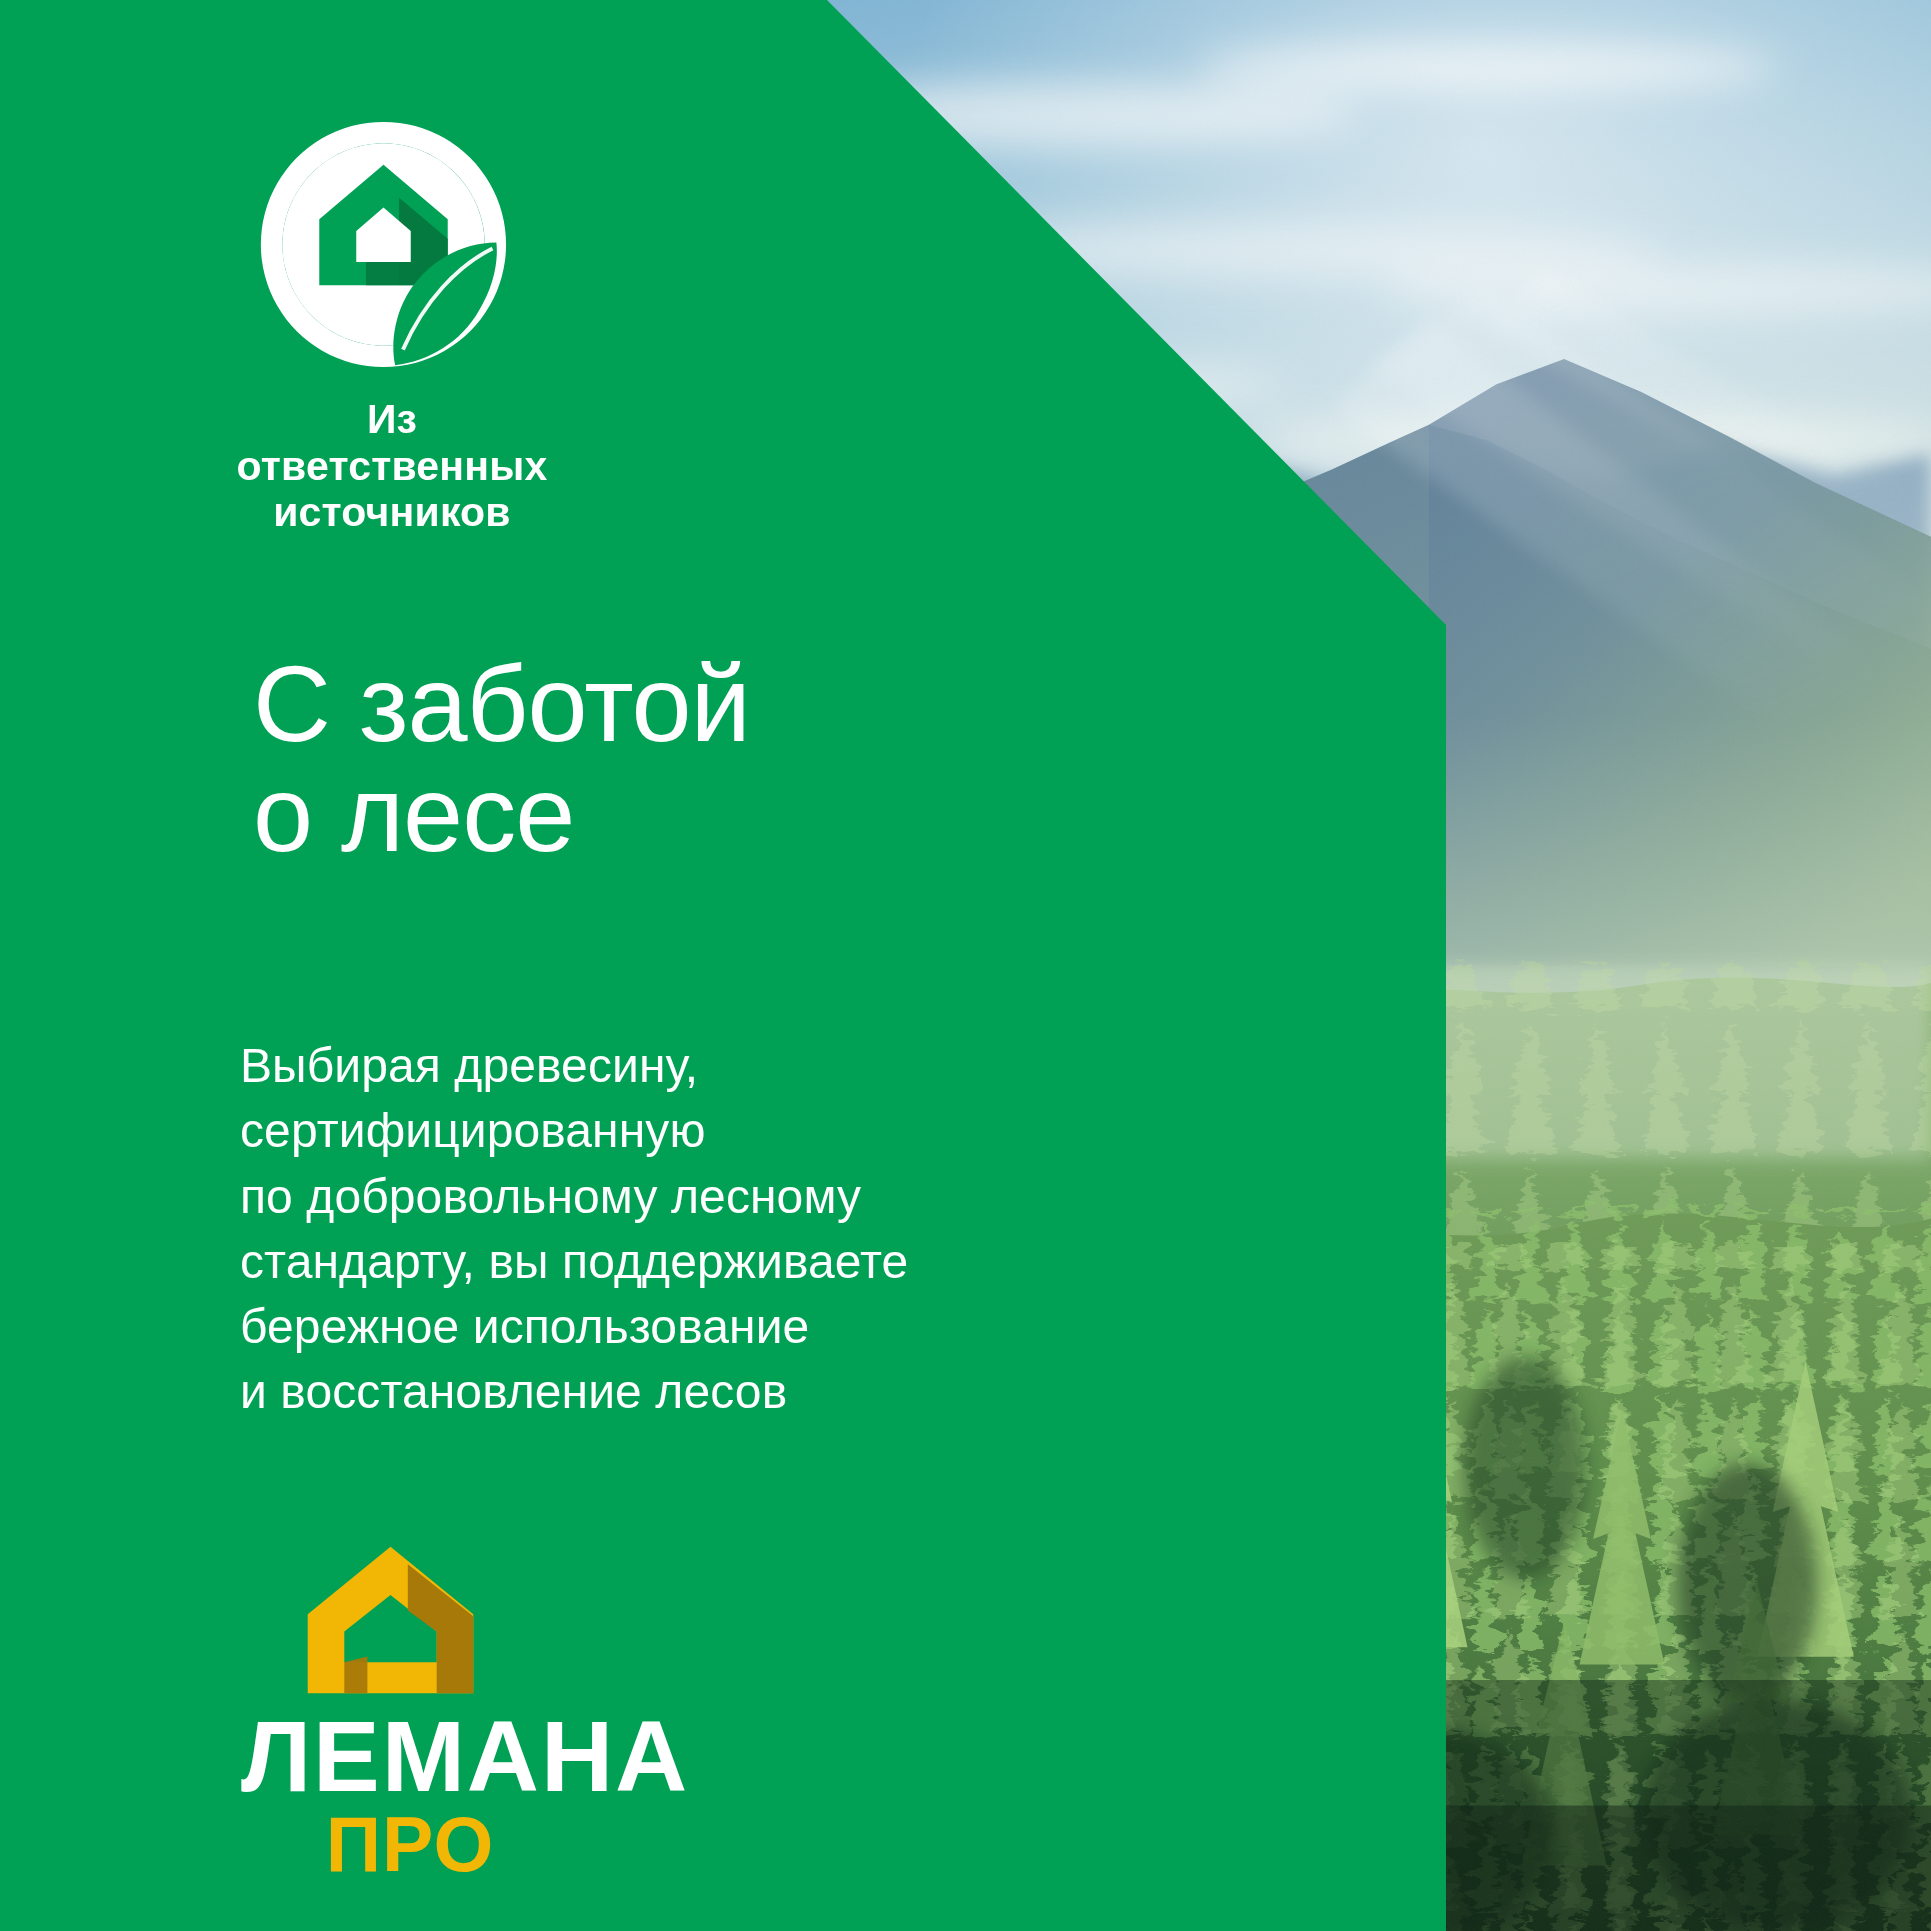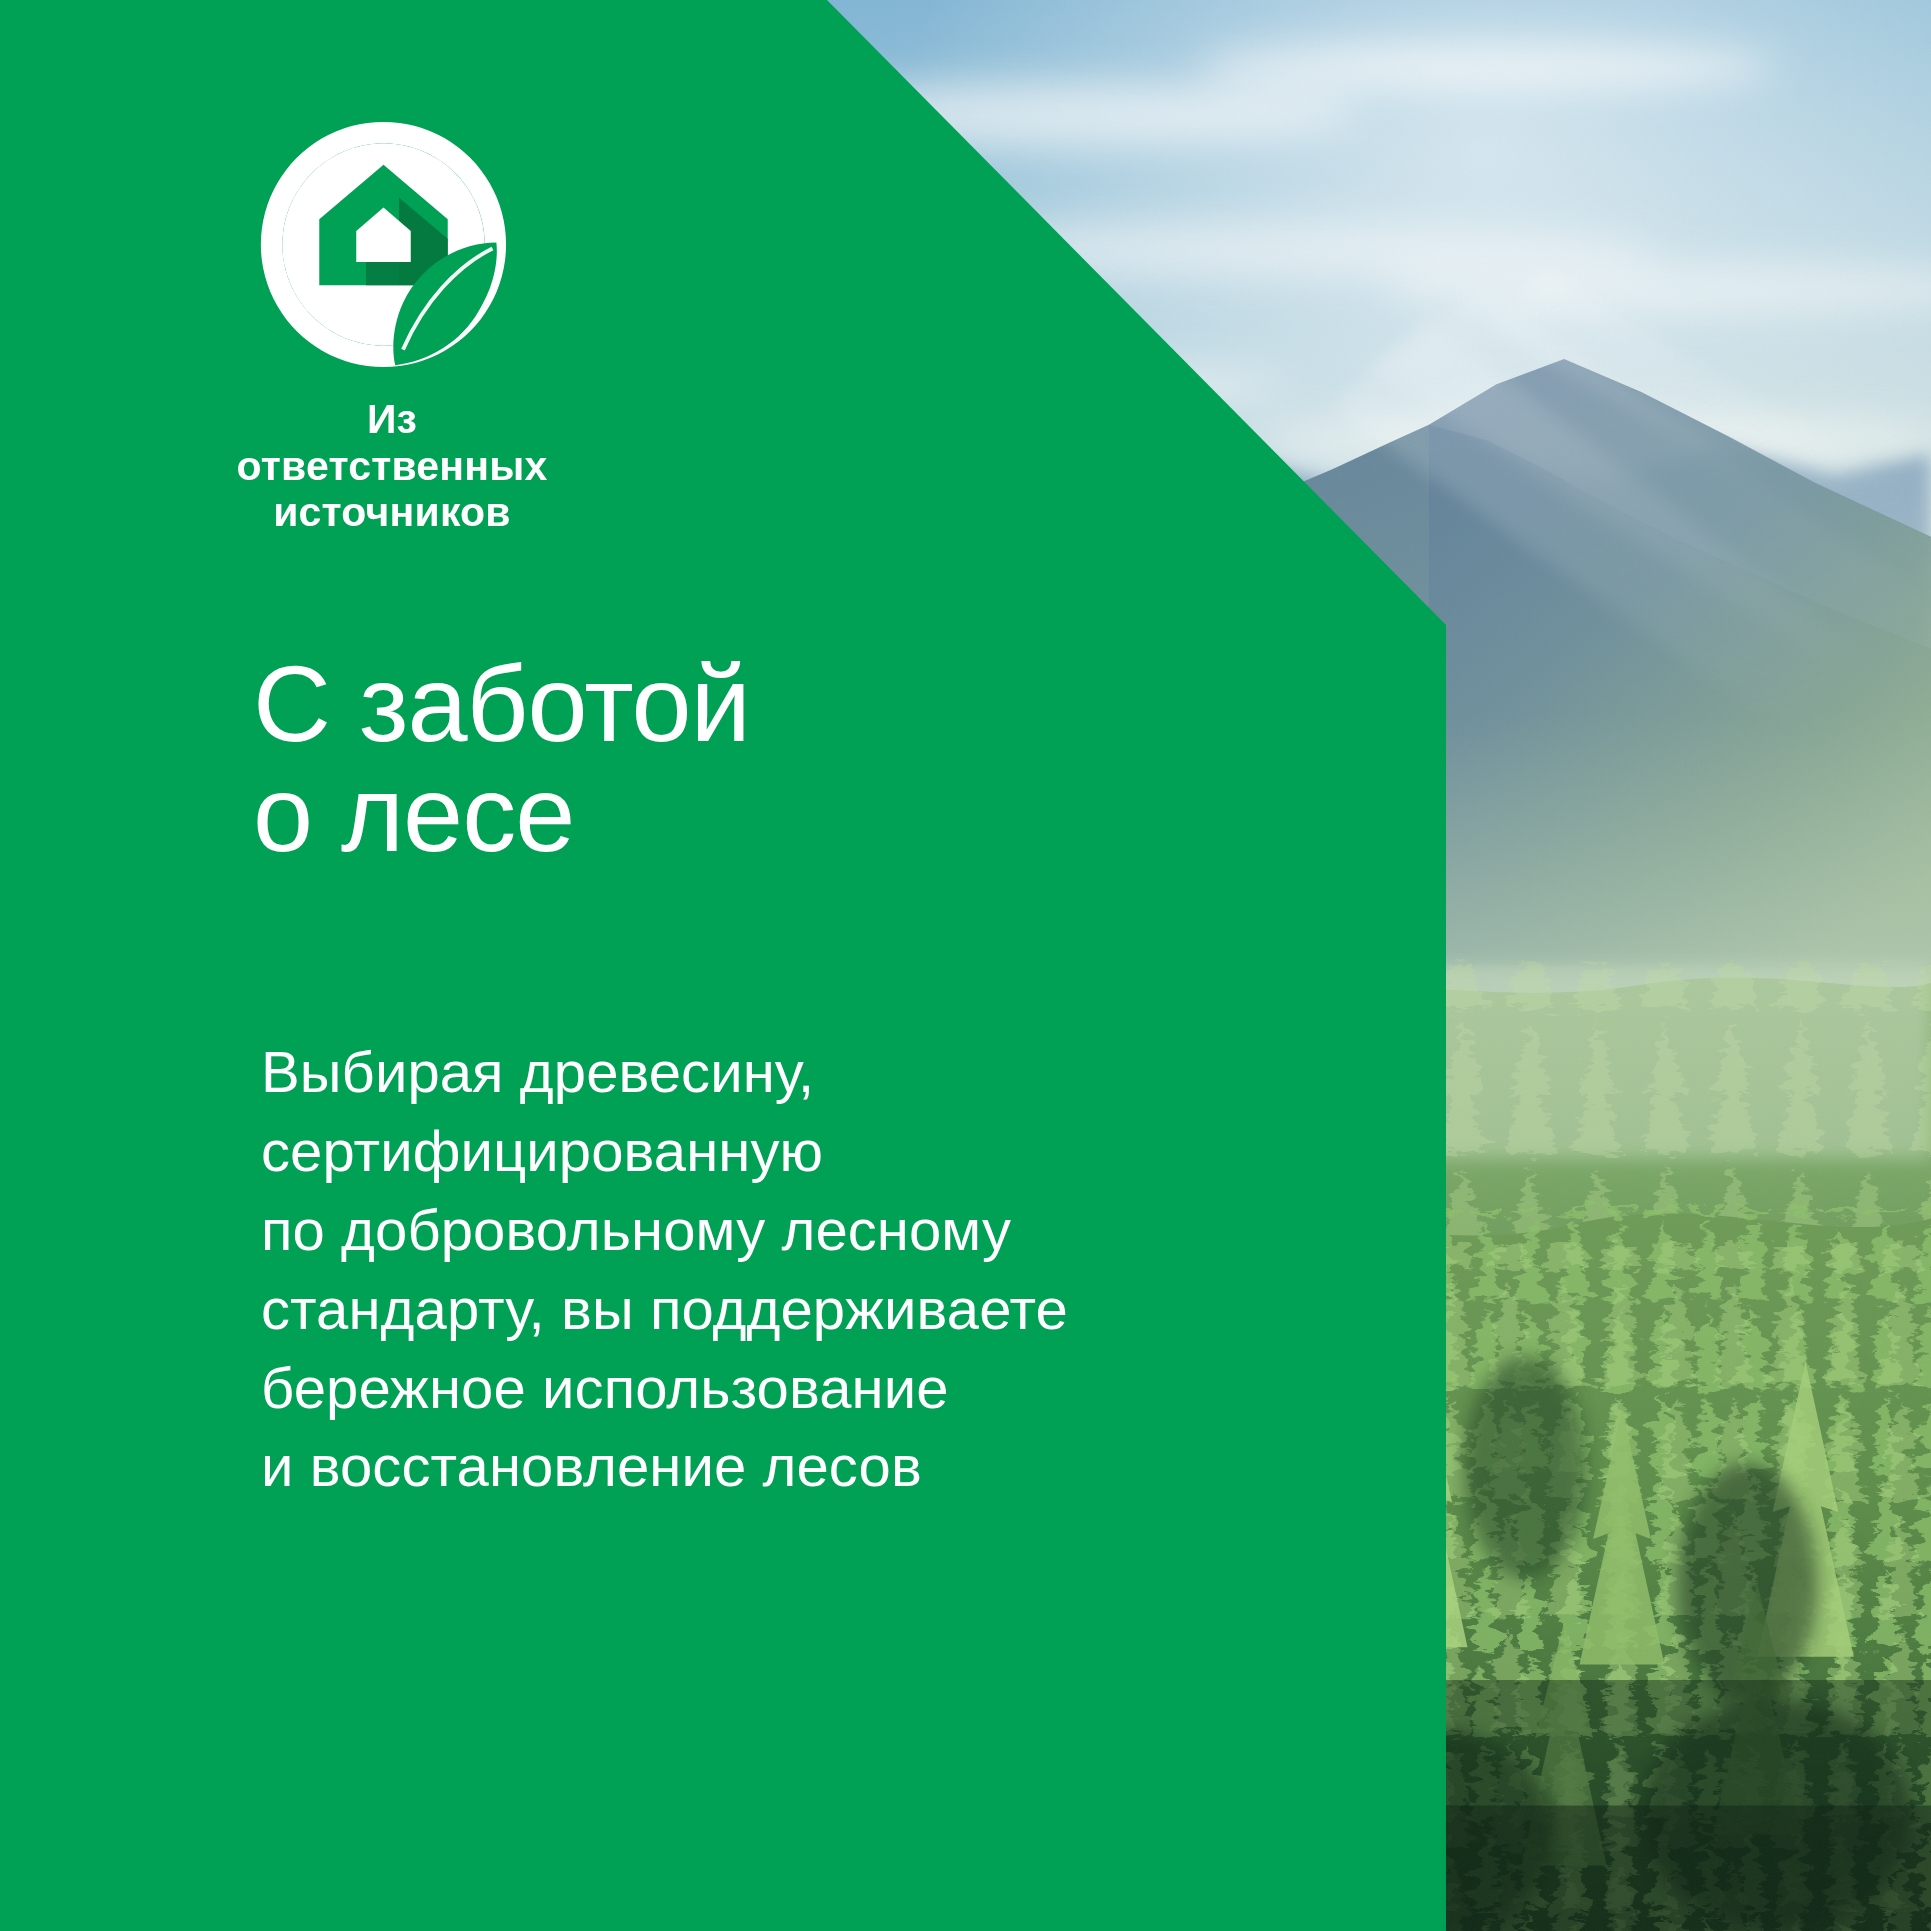--- a/index.html
+++ b/index.html
@@ -55,23 +55,23 @@
     color:#ffffff;
     font-size:108px;
     font-weight:normal;
     line-height:1.02;
     letter-spacing:-1px;
     white-space:pre-line;
   }
 
   
   .bodycopy{
-    position:absolute; left:261px; top:1033px;
+    position:absolute; left:240px; top:1033px;
     color:#ffffff;
-    font-size:58px;
+    font-size:48px;
     font-weight:normal;
     line-height:1.36;
     letter-spacing:0.1px;
     white-space:pre-line;
     max-width:869px;
   }
 
   
   .brand{ position:absolute; left:241px; top:1543px; width:454px; }
   .brand-house{ display:block; width:193px; height:154px; margin-left:53px; }
@@ -282,16 +282,30 @@
     <h1 class="headline">С заботой
 о лесе</h1>
 
     <p class="bodycopy">Выбирая древесину,
 сертифицированную
 по добровольному лесному
 стандарту, вы поддерживаете
 бережное использование
 и восстановление лесов</p>
 
+    <div class="brand">
+      <svg class="brand-house" viewBox="0 0 200 160" xmlns="http://www.w3.org/2000/svg">
+
+        <path d="M100 4 L186 74 L186 156 L14 156 L14 74 Z
+                 M100 54 L148 92 L148 124 L52 124 L52 92 Z" fill="#F2B705" fill-rule="evenodd"></path>
+
+        <path d="M118 22 L186 76 L186 156 L148 156 L148 92 L118 70 Z" fill="#A67908"></path>
+        <path d="M52 124 L100 124 L100 156 L52 156 Z" fill="#A67908" opacity=".0"></path>
+        <path d="M66 112 L100 112 L100 156 L66 156 Z" fill="#A67908" opacity=".0"></path>
+        <path d="M52 124 L76 118 L76 156 L52 156 Z" fill="#A67908" opacity=".95"></path>
+      </svg>
+      <span class="brand-name">ЛЕМАНА</span>
+      <span class="brand-sub">ПРО</span>
+    </div>
 
   </div>
 </div>
 
 
 </body></html>

